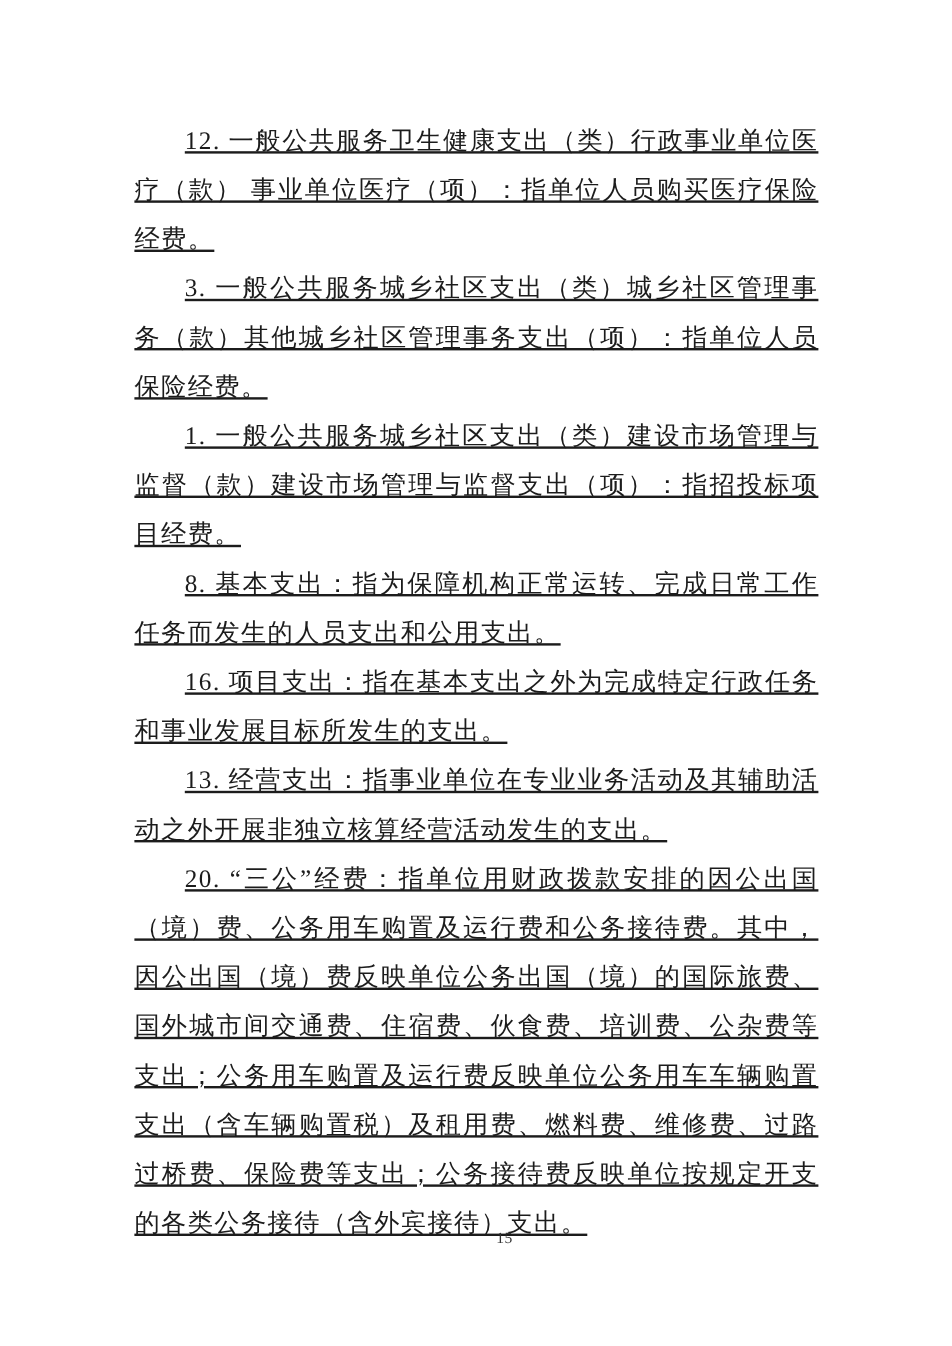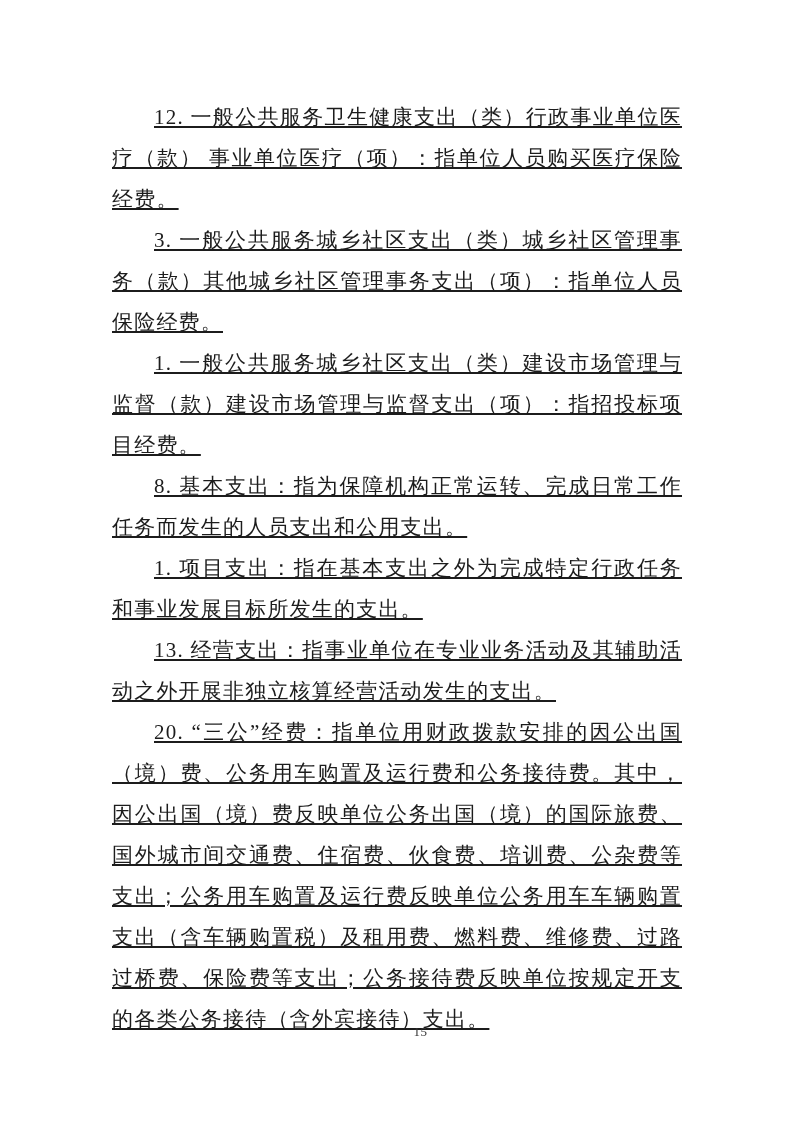--- a/index.html
+++ b/index.html
@@ -51,18 +51,18 @@
 </style>
 </head>
 <body>
 
 <div class="page">
   <div class="content">
     <p>12. 一般公共服务卫生健康支出（类）行政事业单位医疗（款） 事业单位医疗（项）：指单位人员购买医疗保险经费。</p>
     <p>3. 一般公共服务城乡社区支出（类）城乡社区管理事务（款）其他城乡社区管理事务支出（项）：指单位人员保险经费。</p>
     <p>1. 一般公共服务城乡社区支出（类）建设市场管理与监督（款）建设市场管理与监督支出（项）：指招投标项目经费。</p>
     <p>8. 基本支出：指为保障机构正常运转、完成日常工作任务而发生的人员支出和公用支出。</p>
-    <p>1. 项目支出：指在基本支出之外为完成特定行政任务和事业发展目标所发生的支出。</p>
+    <p>16. 项目支出：指在基本支出之外为完成特定行政任务和事业发展目标所发生的支出。</p>
     <p>13. 经营支出：指事业单位在专业业务活动及其辅助活动之外开展非独立核算经营活动发生的支出。</p>
     <p>20. “三公”经费：指单位用财政拨款安排的因公出国（境）费、公务用车购置及运行费和公务接待费。其中，因公出国（境）费反映单位公务出国（境）的国际旅费、国外城市间交通费、住宿费、伙食费、培训费、公杂费等支出；公务用车购置及运行费反映单位公务用车车辆购置支出（含车辆购置税）及租用费、燃料费、维修费、过路过桥费、保险费等支出；公务接待费反映单位按规定开支的各类公务接待（含外宾接待）支出。</p>
   </div>
   <div class="footer">15</div>
 </div>
 
 </body></html>

